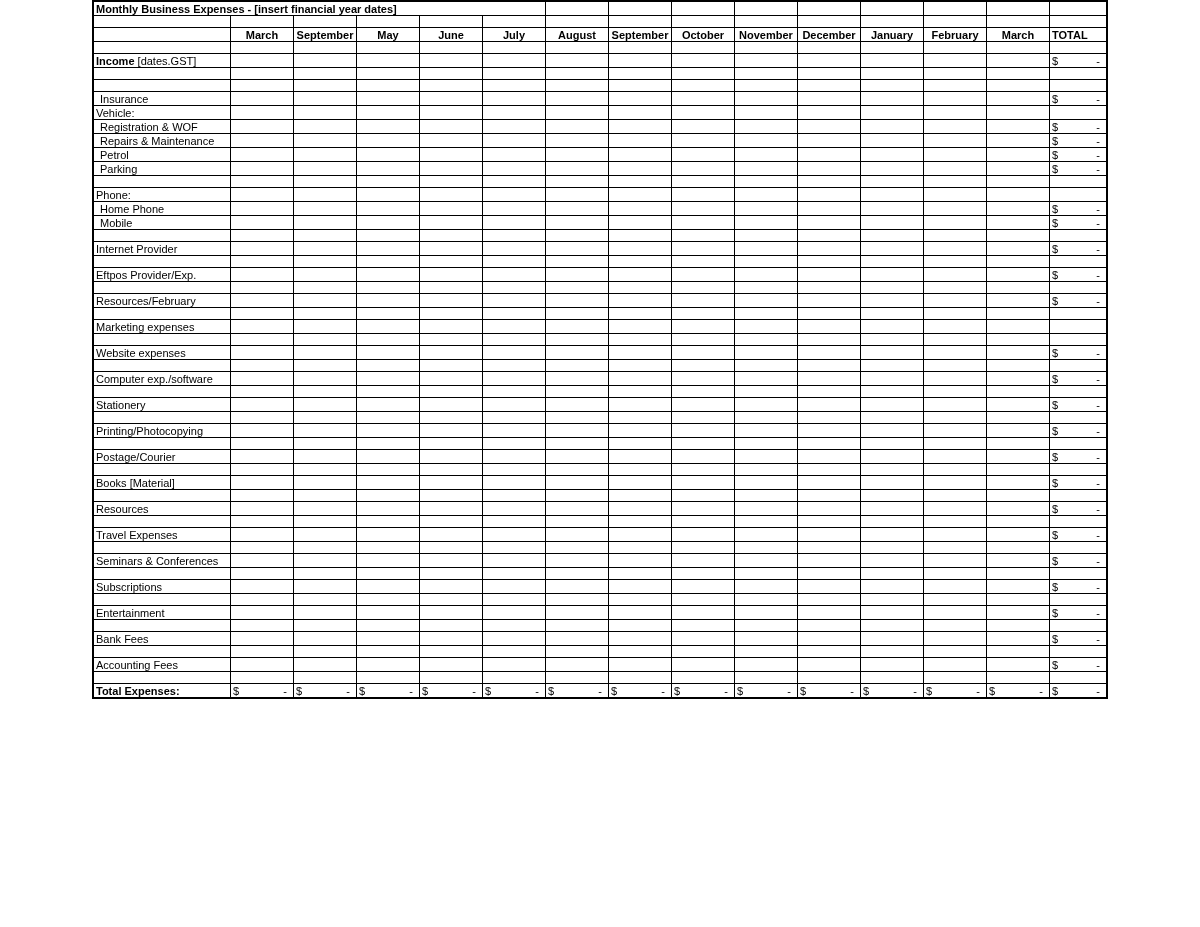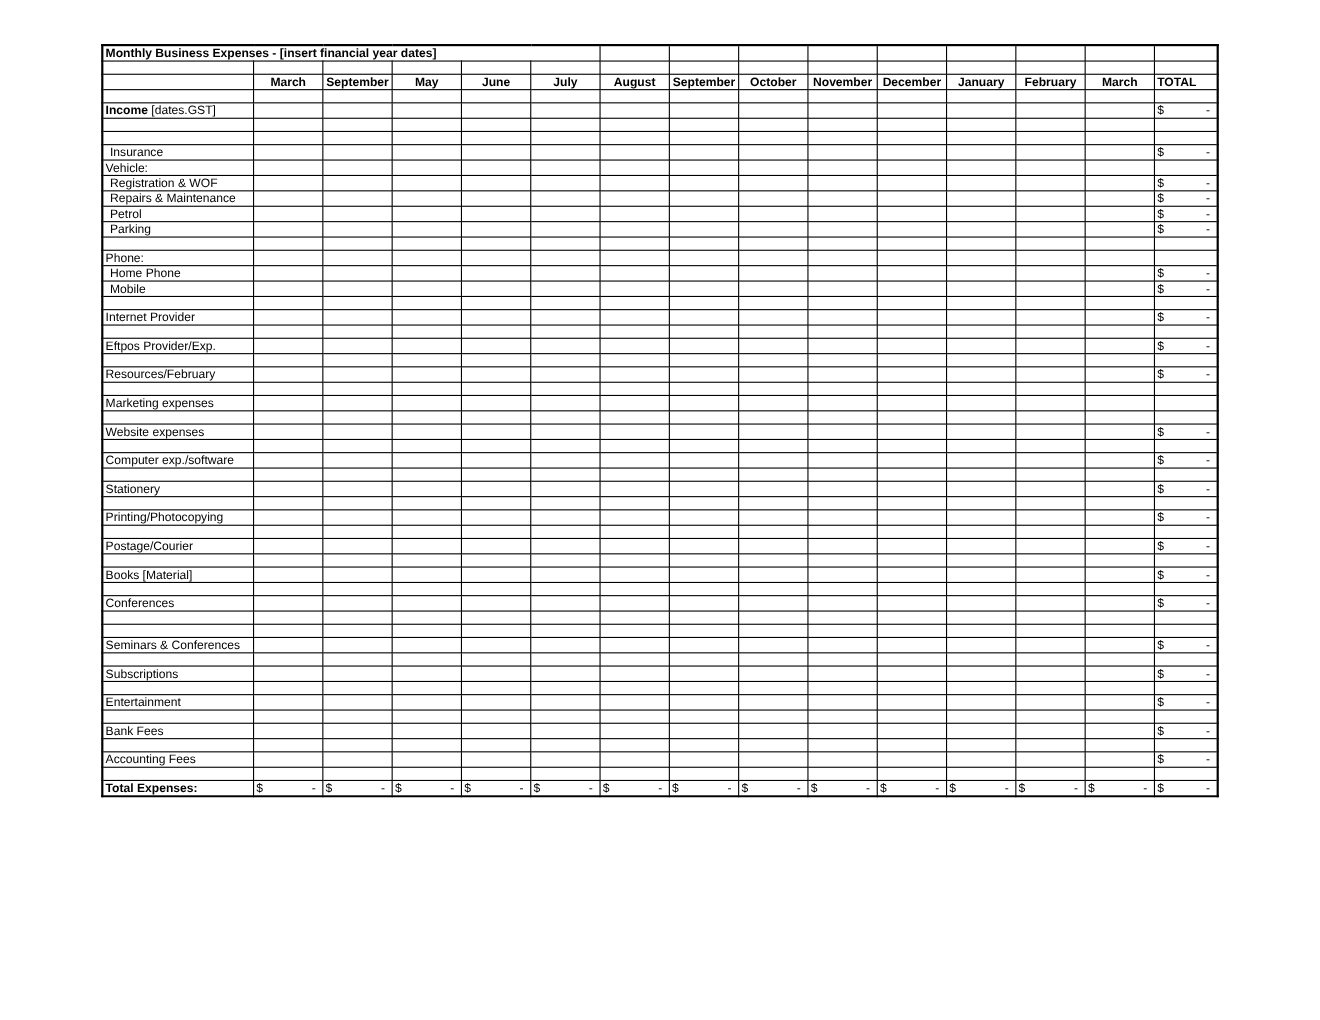--- a/index.html
+++ b/index.html
@@ -6,21 +6,20 @@
     margin: 0;
     padding: 0;
     background: #ffffff;
     font-family: Arial, Helvetica, sans-serif;
     font-size: 11px;
     color: #000;
   }
   .page {
     width: 1200px;
     margin: 0 auto;
-    padding-top: 40px;
     box-sizing: border-box;
   }
   table.sheet {
     border-collapse: collapse;
     table-layout: fixed;
     margin: 0 auto;
     border: 2px solid #000;
   }
   table.sheet td {
     border: 1px solid #000;
@@ -734,55 +733,75 @@
           <td class="month"></td>
           <td class="month"></td>
           <td class="month"></td>
           <td class="month"></td>
           <td class="month"></td>
           <td class="month"></td>
           <td class="month"></td>
           <td class="total"></td>
         </tr>
         <tr>
-          <td class="rowlabel">Conferences</td>
-          <td class="month"></td>
-          <td class="month"></td>
-          <td class="month"></td>
-          <td class="month"></td>
-          <td class="month"></td>
-          <td class="month"></td>
-          <td class="month"></td>
-          <td class="month"></td>
-          <td class="month"></td>
-          <td class="month"></td>
-          <td class="month"></td>
-          <td class="month"></td>
-          <td class="month"></td>
-          <td class="total total-col">
-            <span class="currency">$</span>
-            <span class="dash">-</span>
-          </td>
-        </tr>
-        <tr class="spacer">
-          <td class="rowlabel"></td>
-          <td class="month"></td>
-          <td class="month"></td>
-          <td class="month"></td>
-          <td class="month"></td>
-          <td class="month"></td>
-          <td class="month"></td>
-          <td class="month"></td>
-          <td class="month"></td>
-          <td class="month"></td>
-          <td class="month"></td>
-          <td class="month"></td>
-          <td class="month"></td>
-          <td class="month"></td>
-          <td class="total"></td>
+          <td class="rowlabel">Resources</td>
+          <td class="month"></td>
+          <td class="month"></td>
+          <td class="month"></td>
+          <td class="month"></td>
+          <td class="month"></td>
+          <td class="month"></td>
+          <td class="month"></td>
+          <td class="month"></td>
+          <td class="month"></td>
+          <td class="month"></td>
+          <td class="month"></td>
+          <td class="month"></td>
+          <td class="month"></td>
+          <td class="total total-col">
+            <span class="currency">$</span>
+            <span class="dash">-</span>
+          </td>
+        </tr>
+        <tr class="spacer">
+          <td class="rowlabel"></td>
+          <td class="month"></td>
+          <td class="month"></td>
+          <td class="month"></td>
+          <td class="month"></td>
+          <td class="month"></td>
+          <td class="month"></td>
+          <td class="month"></td>
+          <td class="month"></td>
+          <td class="month"></td>
+          <td class="month"></td>
+          <td class="month"></td>
+          <td class="month"></td>
+          <td class="month"></td>
+          <td class="total"></td>
+        </tr>
+        <tr>
+          <td class="rowlabel">Travel Expenses</td>
+          <td class="month"></td>
+          <td class="month"></td>
+          <td class="month"></td>
+          <td class="month"></td>
+          <td class="month"></td>
+          <td class="month"></td>
+          <td class="month"></td>
+          <td class="month"></td>
+          <td class="month"></td>
+          <td class="month"></td>
+          <td class="month"></td>
+          <td class="month"></td>
+          <td class="month"></td>
+          <td class="total total-col">
+            <span class="currency">$</span>
+            <span class="dash">-</span>
+          </td>
         </tr>
         <tr class="spacer">
           <td class="rowlabel"></td>
           <td class="month"></td>
           <td class="month"></td>
           <td class="month"></td>
           <td class="month"></td>
           <td class="month"></td>
           <td class="month"></td>
           <td class="month"></td>

